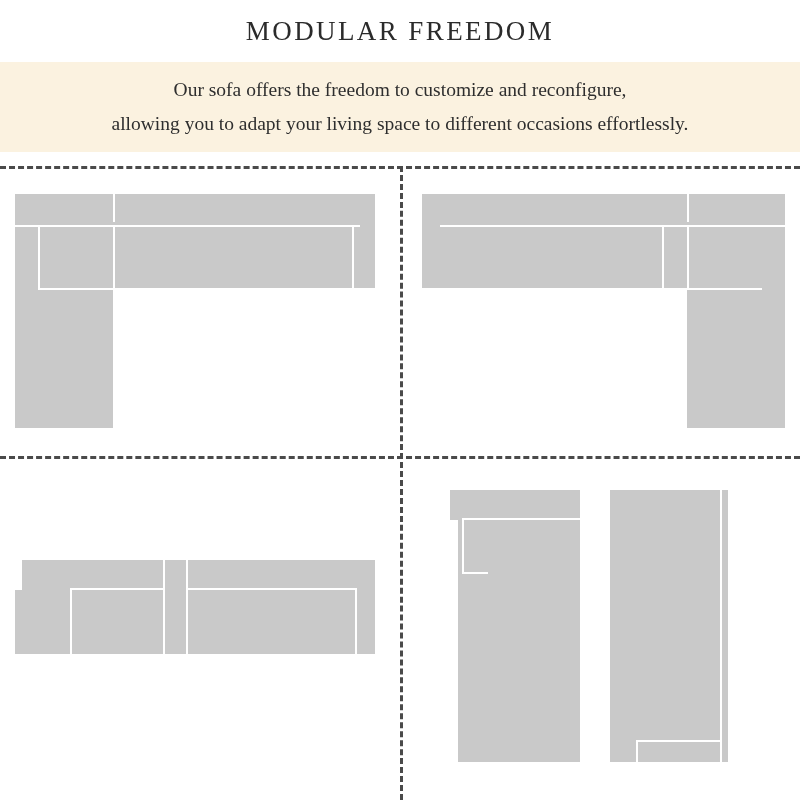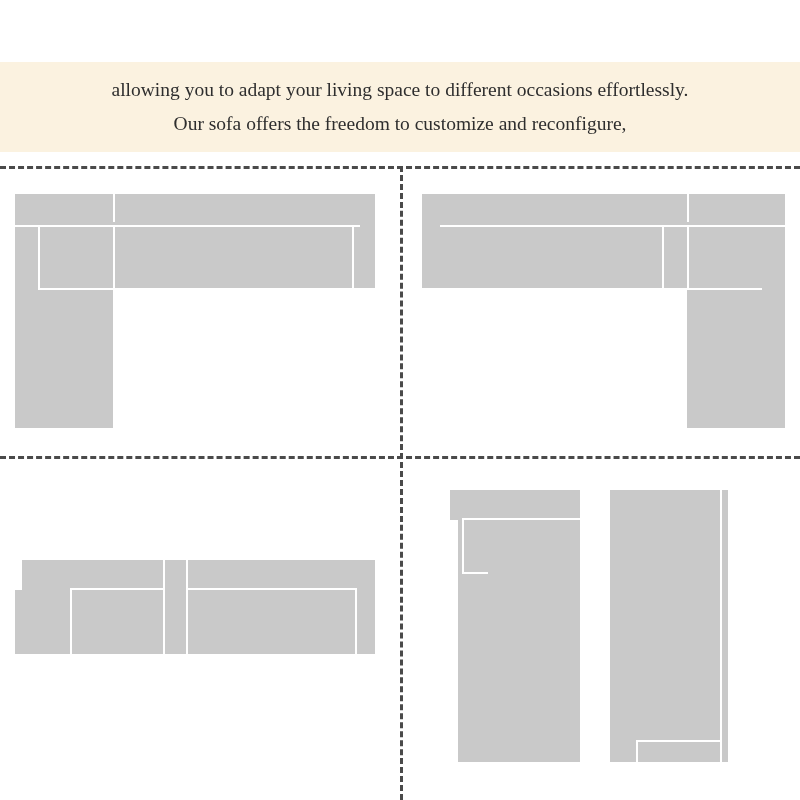--- a/index.html
+++ b/index.html
@@ -84,24 +84,25 @@
     background: #ffffff;
   }
   .ln-h { height: 2px; }
   .ln-v { width: 2px; }
 </style>
 </head>
 <body>
 
 <div class="page">
 
+  <div class="title">MODULAR FREEDOM</div>
 
   <div class="subtitle-band">
+    <div class="subtitle-line">Our sofa offers the freedom to customize and reconfigure,</div>
     <div class="subtitle-line">allowing you to adapt your living space to different occasions effortlessly.</div>
-    <div class="subtitle-line">Our sofa offers the freedom to customize and reconfigure,</div>
   </div>
 
   <div class="dash-h" style="top:166px;"></div>
   <div class="dash-h" style="top:456px;"></div>
   <div class="dash-v" style="left:400px;"></div>
 
   <div class="quad" style="left:0;top:166px;width:400px;height:290px;">
 
     <div class="blk" style="left:15px;top:28px;width:360px;height:28px;"></div>
 

